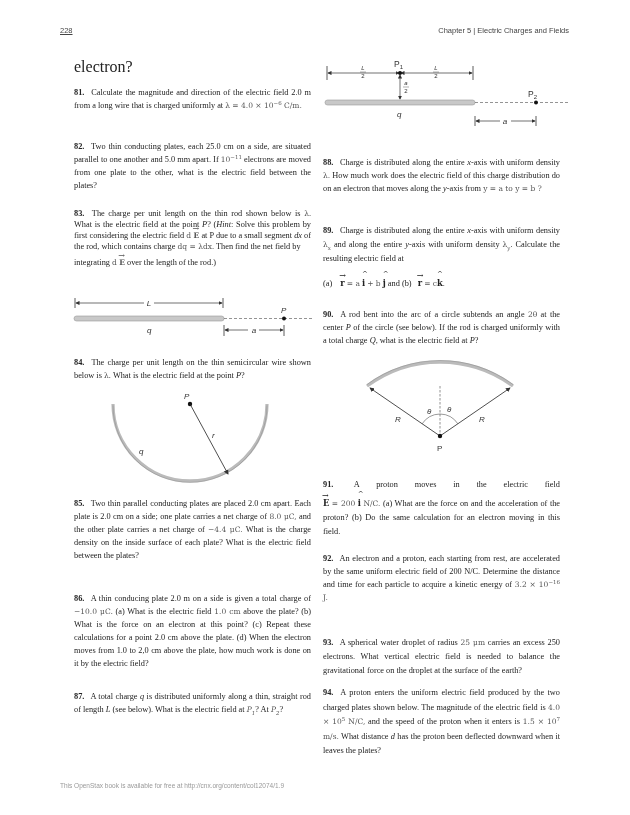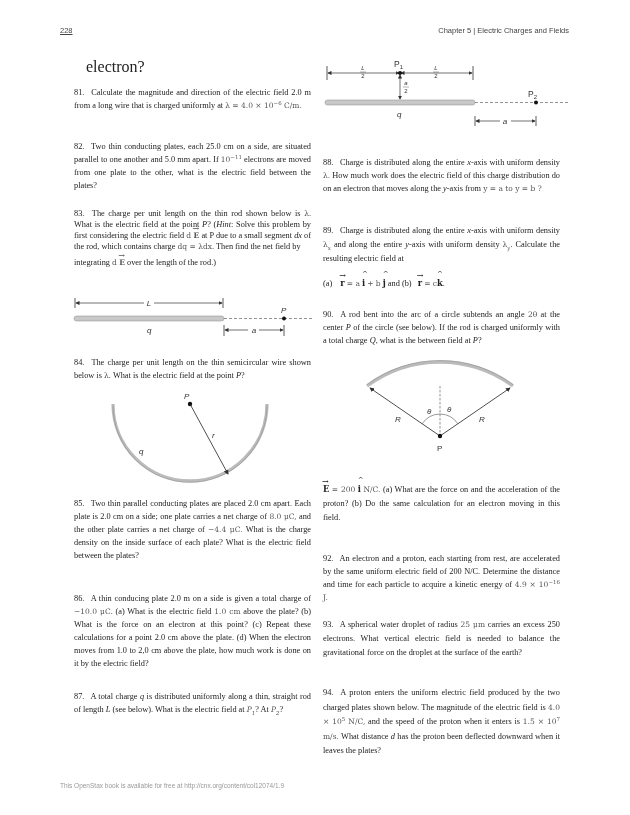--- a/index.html
+++ b/index.html
@@ -6,22 +6,22 @@
   body { width: 630px; height: 815px; position: relative; overflow: hidden;
          font-family: "Liberation Serif", serif; color: #222; }
   .hdr { position: absolute; top: 26px; font-family: "Liberation Sans", sans-serif;
          font-size: 7.5px; color: #444; }
   .hdr.left { left: 60px; text-decoration: underline; }
   .hdr.right { right: 168px; left: auto; }
   .hdr.right { left: 356px; }
   .col { position: absolute; width: 237px; font-size: 8.3px; line-height: 13px; text-align: justify; }
   .col.l { left: 74px; top: 58px; }
   .col.r { left: 323px; top: 58px; margin-top: 12px; }
-  .prob { position: absolute; width: 237px; margin-left: 12px; }
-  .num { font-weight: normal; margin-right: 4px; }
+  .prob { position: absolute; width: 237px; }
+  .num { font-weight: bold; margin-right: 4px; }
   .math { font-family: "DejaVu Serif", serif; font-size: 7.5px; color: #555; }
   .it { font-style: italic; }
   sup, sub { font-size: 5.5px; line-height: 0; }
   .vec { font-family: "DejaVu Serif", serif; font-weight: bold; position: relative; display: inline-block; }
   .vec .arr { position: absolute; top: -7px; left: -1px; font-size: 8px; font-weight: normal; }
   .hat { position: relative; display: inline-block; font-family: "DejaVu Serif", serif; font-weight: bold; }
   .hat .h { position: absolute; top: -9px; left: 0px; font-size: 7px; font-weight: normal; }
   svg { position: absolute; overflow: visible; }
   svg text { font-family: "Liberation Sans", sans-serif; }
   .footer { position: absolute; left: 60px; top: 782px; font-family: "Liberation Sans", sans-serif;
@@ -198,57 +198,61 @@
   </div>
 </div>
 
 <div class="col r" style="top:296px;">
   <span class="num">90.</span>
   <span>A rod bent into the arc of a circle subtends an angle</span>
   <span class="math">2θ</span>
   <span>at the center</span>
   <span class="it">P</span>
   <span>of the circle (see below). If the rod is charged uniformly with a total charge</span>
-  <span class="it">Q</span><span>, what is the between field at</span>
+  <span class="it">Q</span><span>, what is the electric field at</span>
   <span class="it">P</span><span>?</span>
 </div>
 
 <svg style="left:365px; top:343px;" width="150" height="115">
   <path d="M2,43 A123,123 0 0 1 148,43" fill="none" stroke="#bbb" stroke-width="3.4"></path>
   <path d="M2,43 A123,123 0 0 1 148,43" fill="none" stroke="#888" stroke-width="0.5" transform="translate(0,-1.5)"></path>
   <line x1="75" y1="93" x2="5" y2="45" stroke="#222" stroke-width="0.8" marker-end="url(#ah)"></line>
   <line x1="75" y1="93" x2="145" y2="45" stroke="#222" stroke-width="0.8" marker-end="url(#ah)"></line>
   <line x1="75" y1="43" x2="75" y2="93" stroke="#777" stroke-width="0.8" stroke-dasharray="2.5,1.5"></line>
   <path d="M57,81 A22,22 0 0 1 75,71" fill="none" stroke="#555" stroke-width="0.6"></path>
   <path d="M75,71 A22,22 0 0 1 93,81" fill="none" stroke="#555" stroke-width="0.6"></path>
   <text x="62" y="71" font-size="8" font-style="italic" font-family="DejaVu Serif, serif" fill="#333">θ</text>
   <text x="82" y="69" font-size="8" font-style="italic" font-family="DejaVu Serif, serif" fill="#333">θ</text>
   <text x="30" y="79" font-size="8" font-style="italic" fill="#333">R</text>
   <text x="114" y="79" font-size="8" font-style="italic" fill="#333">R</text>
   <circle cx="75" cy="93" r="2.2" fill="#111"></circle>
   <text x="72" y="108" font-size="8" fill="#333">P</text>
 </svg>
 
 <div class="col r" style="top:466px; line-height:14px;">
+  <div style="text-align:justify; text-align-last:justify;">
+    <span class="num">91.</span>
+    <span>A proton moves in the electric field</span>
+  </div>
   <div style="margin-top:4px;">
     <span class="vec"><span class="arr">→</span><span>E</span></span>
     <span class="math">= 200</span>
     <span class="hat"><span class="h">^</span><span>i</span></span>
     <span class="math">N/C.</span>
     <span>(a) What are the force on and the acceleration of the proton? (b) Do the same calculation for an electron moving in this field.</span>
   </div>
 </div>
 
 <div class="col r" style="top:540px;">
   <span class="num">92.</span>
   <span>An electron and a proton, each starting from rest, are accelerated by the same uniform electric field of 200 N/C. Determine the distance and time for each particle to acquire a kinetic energy of</span>
-  <span class="math"><span>4.9 × 10</span><sup>−16</sup><span> J.</span></span>
-</div>
-
-<div class="col r" style="top:606px; line-height:14px;">
+  <span class="math"><span>3.2 × 10</span><sup>−16</sup><span> J.</span></span>
+</div>
+
+<div class="col r" style="top:624px; line-height:14px;">
   <span class="num">93.</span>
   <span>A spherical water droplet of radius</span>
   <span class="math">25 μm</span>
   <span>carries an excess 250 electrons. What vertical electric field is needed to balance the gravitational force on the droplet at the surface of the earth?</span>
 </div>
 
 <div class="col r" style="top:674px; line-height:14.5px;">
   <span class="num">94.</span>
   <span>A proton enters the uniform electric field produced by the two charged plates shown below. The magnitude of the electric field is</span>
   <span class="math"><span>4.0 × 10</span><sup>5</sup><span> N/C,</span></span>

